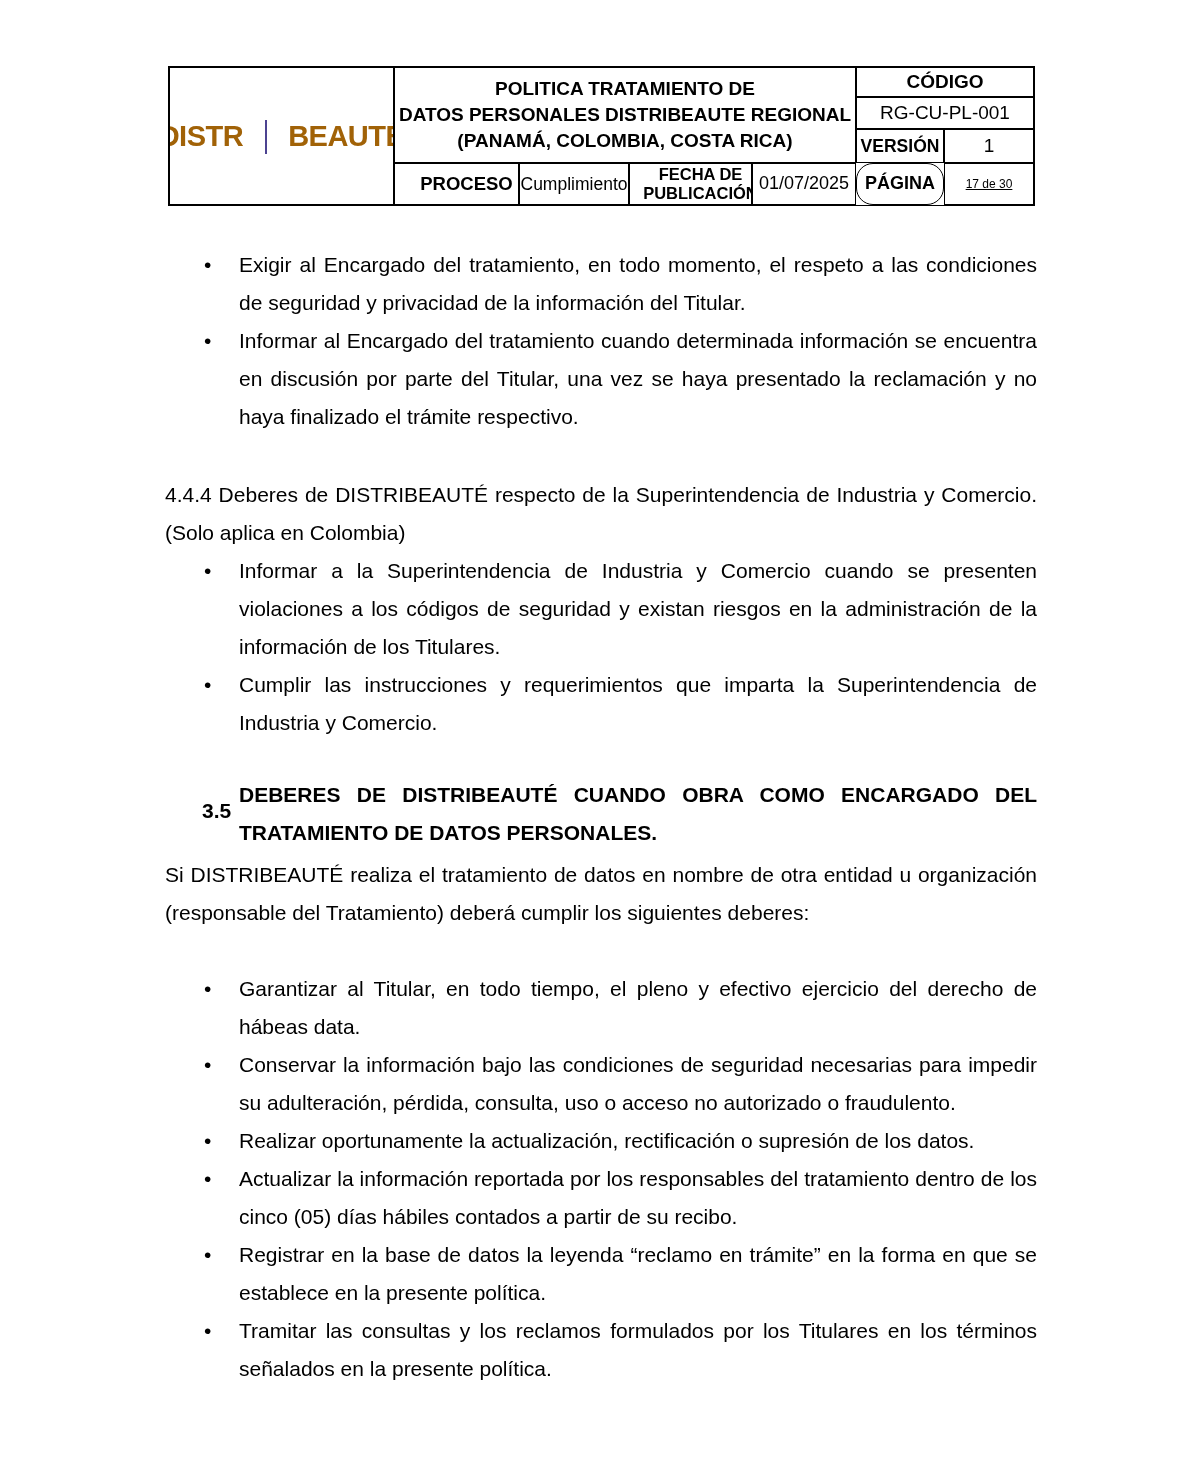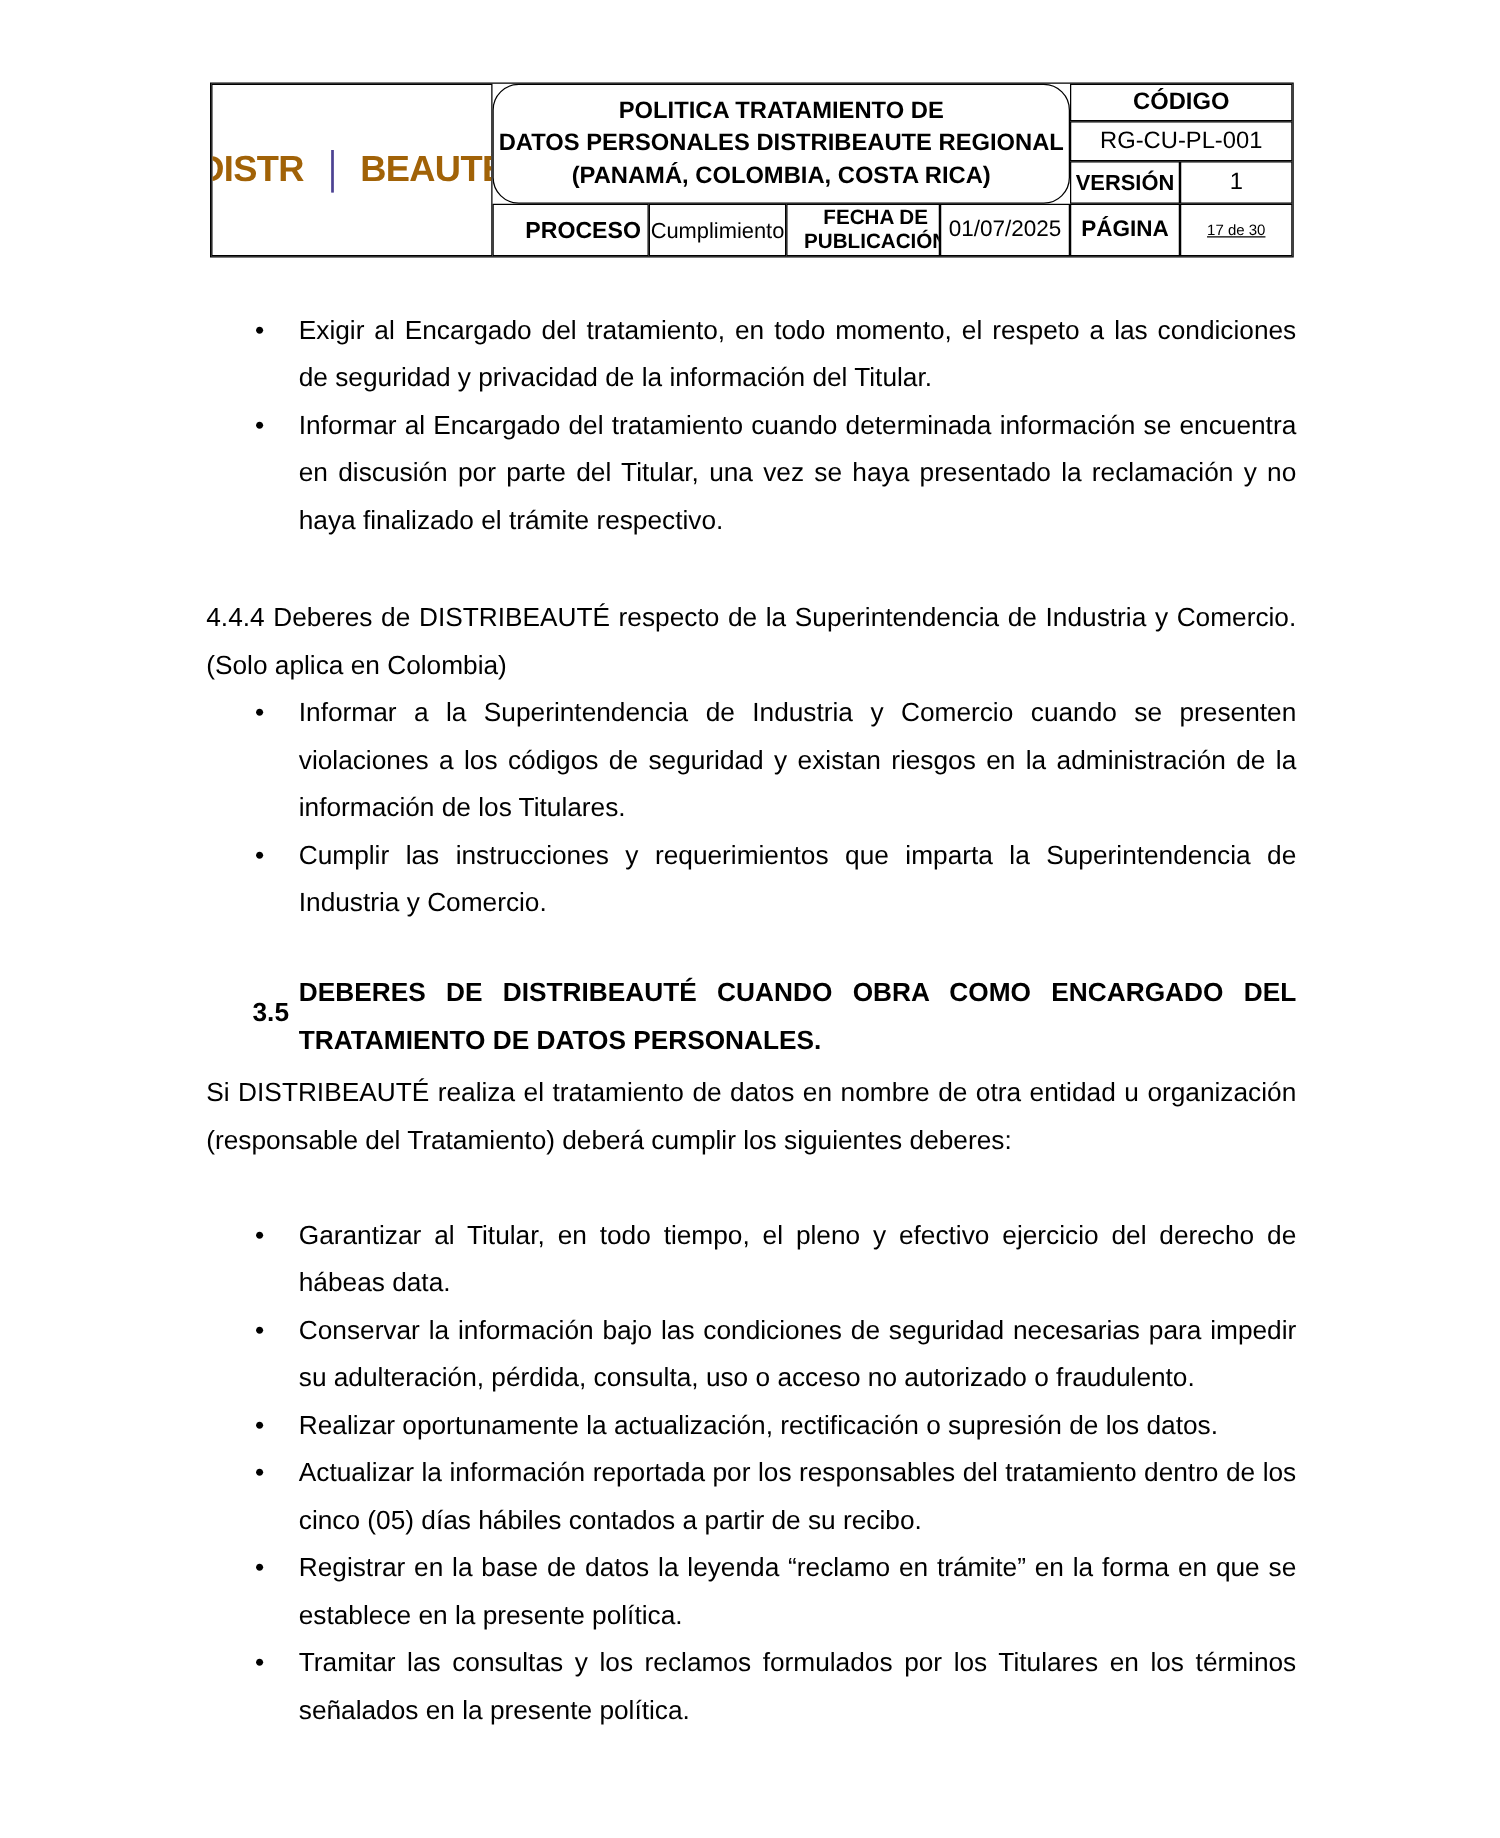--- a/index.html
+++ b/index.html
@@ -30,30 +30,30 @@
     align-items: center;
     justify-content: center;
     text-align: center;
     font-size: 19px;
     line-height: 1.2;
     overflow: hidden;
   }
   .cell.bold { font-weight: bold; }
 
   .cell-logo     { grid-column: 1 / 2; grid-row: 1 / 5; }
-  .cell-title    { grid-column: 2 / 6; grid-row: 1 / 4; font-weight: bold; white-space: pre; font-size: 19px; line-height: 26px; border-radius: 21px; }
+  .cell-title    { grid-column: 2 / 6; grid-row: 1 / 4; font-weight: bold; white-space: pre; font-size: 19px; line-height: 26px; }
   .cell-codigo   { grid-column: 6 / 8; grid-row: 1 / 2; }
   .cell-codigoval{ grid-column: 6 / 8; grid-row: 2 / 3; }
   .cell-version  { grid-column: 6 / 7; grid-row: 3 / 4; font-size: 17.5px; }
   .cell-versionval{ grid-column: 7 / 8; grid-row: 3 / 4; }
   .cell-proceso  { grid-column: 2 / 3; grid-row: 4 / 5; font-size: 18.5px; padding-left: 20px; }
   .cell-procval  { grid-column: 3 / 4; grid-row: 4 / 5; font-size: 17.5px; }
   .cell-fecha    { grid-column: 4 / 5; grid-row: 4 / 5; white-space: pre; font-size: 16.5px; line-height: 19px; padding-left: 20px; }
   .cell-fechaval { grid-column: 5 / 6; grid-row: 4 / 5; font-size: 18px; }
-  .cell-pagina   { grid-column: 6 / 7; grid-row: 4 / 5; font-size: 18px; }
+  .cell-pagina   { grid-column: 6 / 7; grid-row: 4 / 5; font-size: 18px; border-radius: 17px; }
   .cell-paginaval{ grid-column: 7 / 8; grid-row: 4 / 5; font-size: 12px; text-decoration: underline; }
 
   
   .logo {
     font-weight: bold;
     font-size: 29px;
     letter-spacing: -0.5px;
     color: #a16207;
     white-space: nowrap;
     display: flex;

